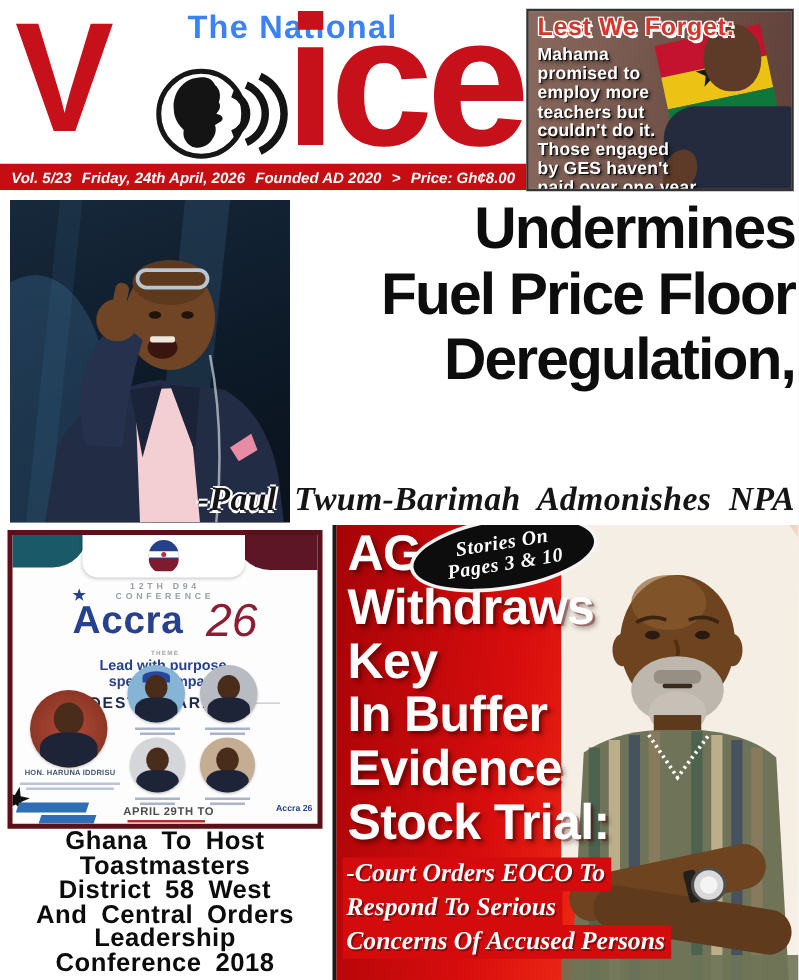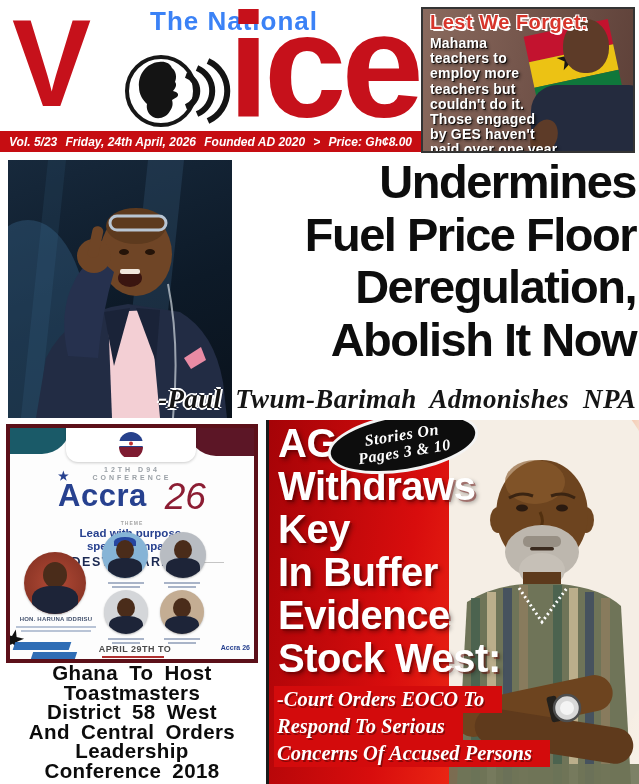--- a/index.html
+++ b/index.html
@@ -125,21 +125,21 @@
   .ag-badge{position:absolute;left:58px;top:-6px;width:152px;height:58px;background:#0d0d0d;
     border:3px solid #f4f4f4;border-radius:50%;transform:rotate(-9deg);z-index:5;display:flex;
     flex-direction:column;align-items:center;justify-content:center;color:#fff;
     font-family:"Liberation Serif",serif;font-style:italic;font-weight:700;}
   .ag-badge div{font-size:16px;line-height:17px;letter-spacing:.5px;}
   .ag-lines{position:absolute;left:9px;top:2px;z-index:4;}
   .ag-line{font-size:40px;font-weight:800;color:#fff;line-height:43px;letter-spacing:-.5px;
     white-space:nowrap;text-shadow:2px 2px 0 rgba(110,0,0,.4),3px 3px 4px rgba(0,0,0,.35);}
   .ag-sub{position:absolute;left:5px;top:266px;z-index:5;}
   .ag-sub .sub-line{display:table;background:#d30b0c;color:#fff;font-family:"Liberation Serif",serif;
-    font-style:italic;font-weight:700;font-size:20.5px;line-height:24px;padding:1px 18px 2px 3px;
+    font-style:italic;font-weight:700;font-size:20.5px;line-height:24px;padding:1px 5px 2px 3px;
     white-space:nowrap;text-shadow:1.5px 1.5px 0 rgba(0,0,0,.35);}
 </style>
 </head>
 <body>
 
 <div class="page">
 
   <div>
     <div class="brand-the-national">The National</div>
     <div class="brand-v">V</div>
@@ -173,21 +173,21 @@
       <div class="flag-star">★</div>
     </div>
     <div class="lwf-man">
       <div class="lwf-head"></div>
       <div class="lwf-body"></div>
       <div class="lwf-hand"></div>
     </div>
     <div class="lwf-title">Lest We Forget:</div>
     <div class="lwf-lines">
       <div class="lwf-line">Mahama</div>
-      <div class="lwf-line">teachers to</div>
+      <div class="lwf-line">promised to</div>
       <div class="lwf-line">employ more</div>
       <div class="lwf-line">teachers but</div>
       <div class="lwf-line">couldn't do it.</div>
       <div class="lwf-line">Those engaged</div>
       <div class="lwf-line">by GES haven't</div>
       <div class="lwf-line">paid over one year.</div>
     </div>
   </div>
 
   <div class="photo-main">
@@ -211,21 +211,20 @@
       <path d="M60,196 Q50,152 66,122 Q74,104 90,98 L106,112 Q94,152 90,198 Z" fill="#26314e"></path>
       <circle cx="86" cy="96" r="17" fill="#6f4526"></circle>
       <rect x="82" y="66" width="11" height="32" rx="5" fill="#6f4526" transform="rotate(12 87 82)"></rect>
     </svg>
   </div>
 
   <div class="headline">
     <span class="headline-line">Undermines</span>
     <span class="headline-line">Fuel Price Floor</span>
     <span class="headline-line">Deregulation,</span>
-    <span class="headline-line">Abolish It Now</span>
   </div>
   <div class="byline">-Paul Twum-Barimah Admonishes NPA</div>
 
   <div class="poster">
     <div class="p-teal"></div>
     <div class="p-maroon"></div>
     <div class="p-card">
       <svg width="26" height="26" viewBox="0 0 26 26">
         <circle cx="13" cy="13" r="12" fill="#26418c"></circle>
         <path d="M1,16 a12,12 0 0 0 24,0 Z" fill="#7e1b31"></path>
@@ -358,21 +357,21 @@
       <div>Stories On</div>
       <div>Pages 3 &amp; 10</div>
     </div>
 
     <div class="ag-lines">
       <div class="ag-line">AG</div>
       <div class="ag-line">Withdraws</div>
       <div class="ag-line">Key</div>
       <div class="ag-line">In Buffer</div>
       <div class="ag-line">Evidence</div>
-      <div class="ag-line">Stock West:</div>
+      <div class="ag-line">Stock Trial:</div>
     </div>
 
     <div class="ag-sub">
       <span class="sub-line">-Court Orders EOCO To</span>
       <span class="sub-line">Respond To Serious</span>
       <span class="sub-line">Concerns Of Accused Persons</span>
     </div>
   </div>
 
 </div>

